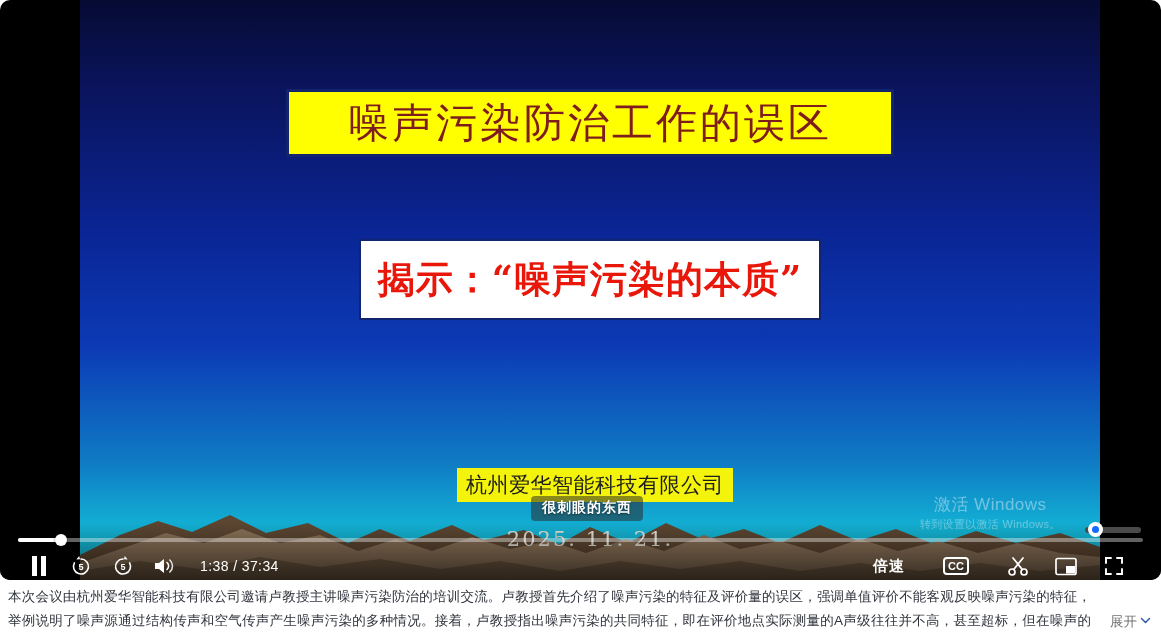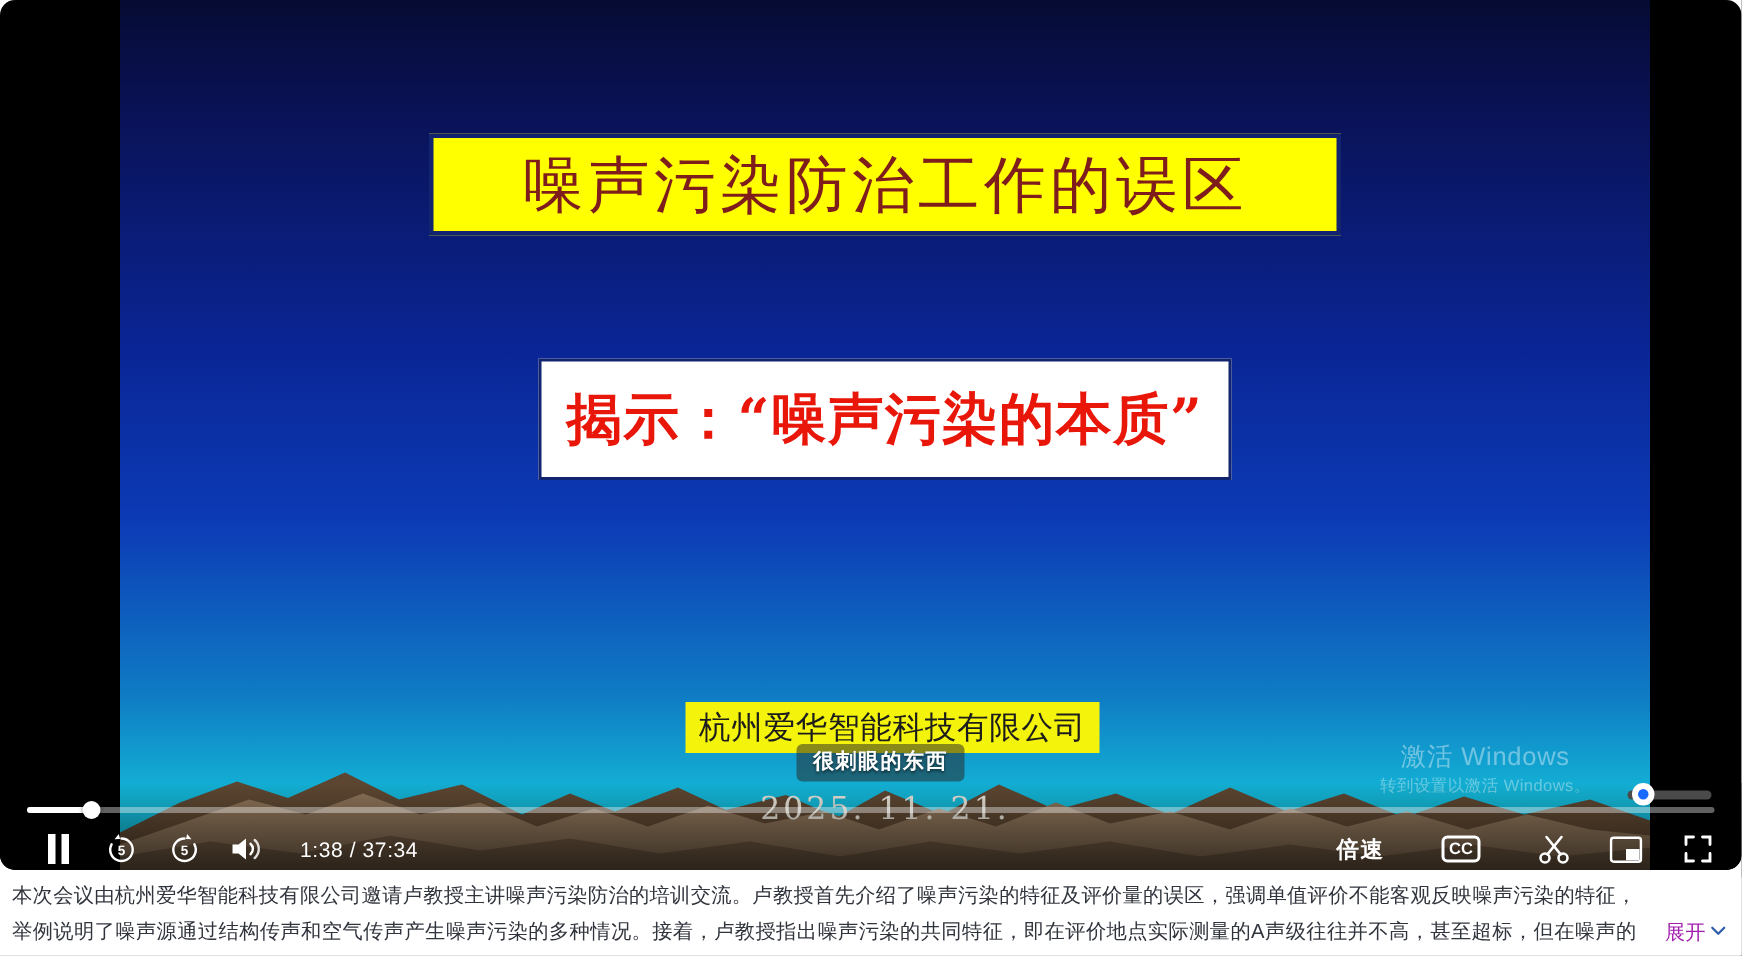--- a/index.html
+++ b/index.html
@@ -201,21 +201,21 @@
   #time-label {
     margin-left: 14px;
     color: #ffffff;
     font-size: 14px;
     letter-spacing: 0.4px;
     white-space: nowrap;
   }
 
   
   #right-ctrls {
-    position: absolute; right: 8px; top: 30px;
+    position: absolute; right: 26px; top: 30px;
     display: flex; align-items: center; gap: 6px;
     z-index: 4;
   }
   #right-ctrls .speed-btn {
     color: #ffffff; font-size: 15px; font-weight: 700;
     padding: 0 10px; cursor: pointer; letter-spacing: 1px;
   }
   .cc-btn {
     width: 26px; height: 18px;
     border: 2px solid #ffffff;
@@ -245,21 +245,21 @@
     max-height: 48px;
     overflow: hidden;
     padding-right: 62px;
     text-align: justify;
     letter-spacing: 0.1px;
   }
   #expand-btn {
     position: absolute;
     right: 10px; bottom: 3px;
     background: #ffffff;
-    color: #a21caf;
+    color: #737373;
     font-size: 13.5px;
     padding-left: 12px;
     cursor: pointer;
     display: flex; align-items: center; gap: 3px;
   }
   #expand-btn .chev { display:block; }
 </style>
 </head>
 <body>
 

